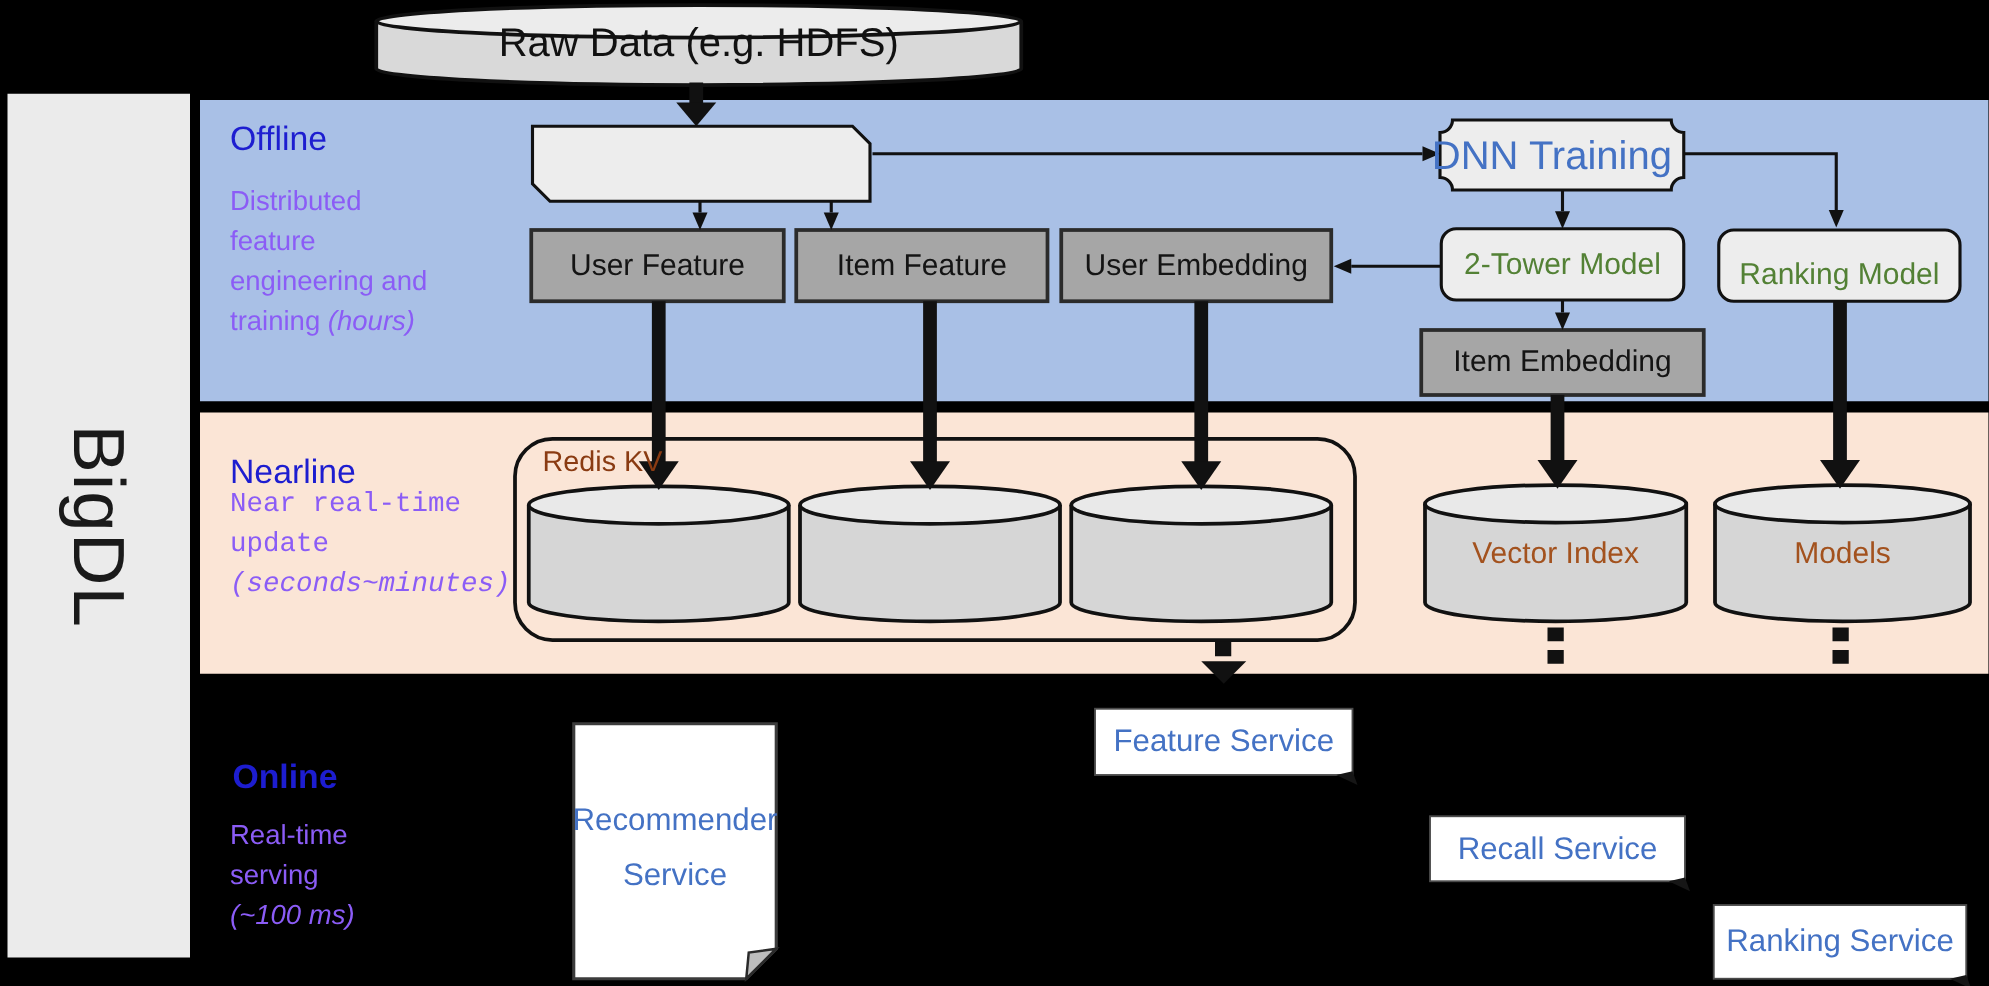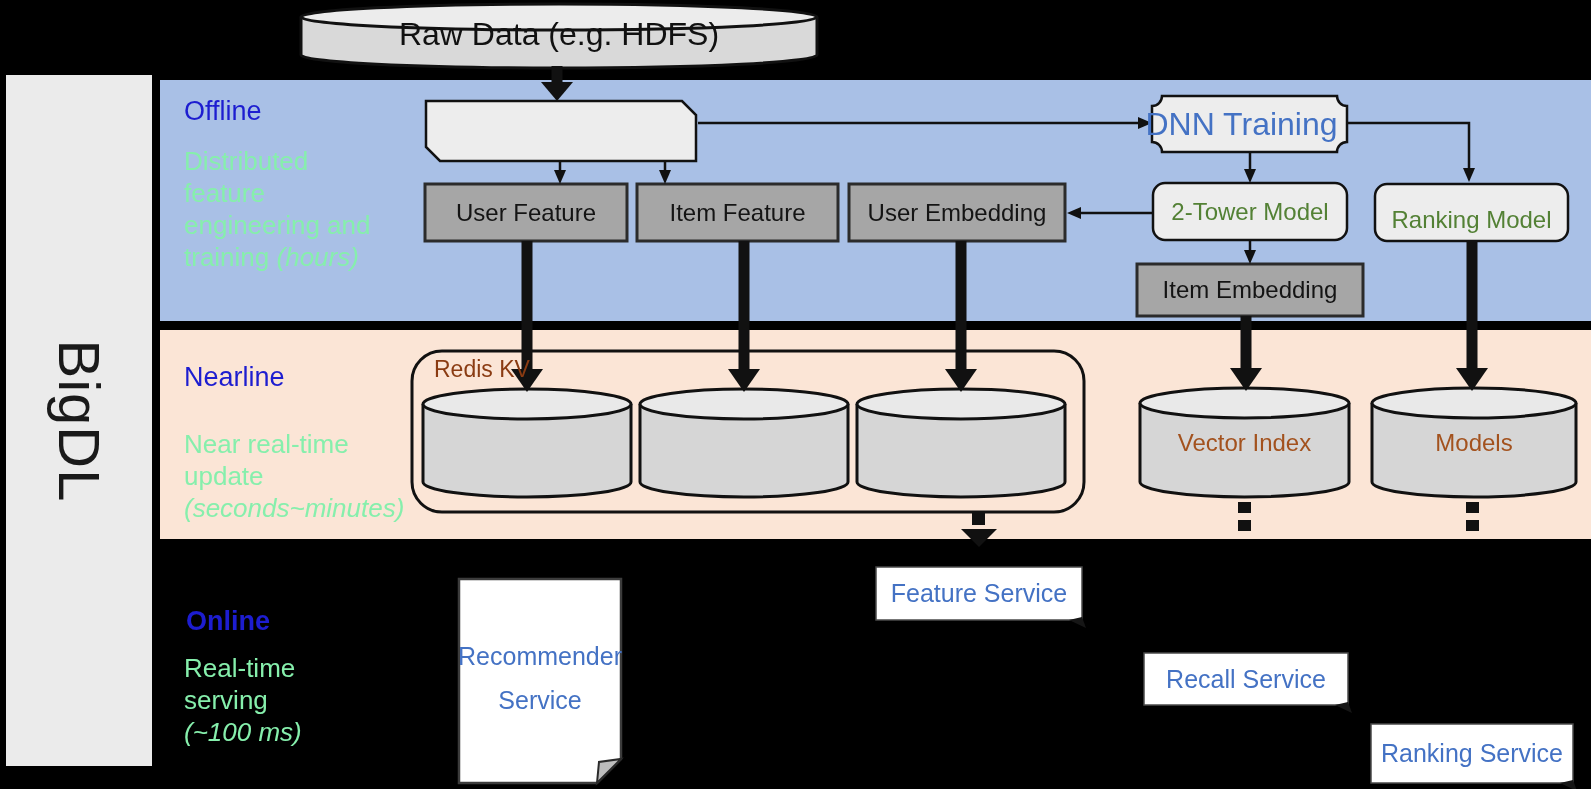--- a/index.html
+++ b/index.html
@@ -23,21 +23,21 @@
   }
   .node-blue{color:#4472c4;font-size:25px;}
   .node-green{color:#538135;font-size:24px;}
   .node-dark{color:#141414;font-size:24px;}
   .node-brown{color:#a3521e;font-size:24px;}
   .redis-lbl{position:absolute;z-index:3;color:#8a3b12;font-size:23px;}
   .raw-lbl{color:#111;font-size:32px;}
   .doc-lbl{white-space:normal;line-height:44px;}
   .sec-head{position:absolute;z-index:3;color:#1d1dd0;font-size:27px;}
   .sec-head.bold{font-weight:bold;}
-  .sec-desc{position:absolute;z-index:3;color:#86efac;font-size:26px;line-height:32px;}
+  .sec-desc{position:absolute;z-index:3;color:#8b5cf6;font-size:22px;line-height:32px;}
   .sec-desc .ital{font-style:italic;}
 </style>
 </head>
 <body>
 
 <div class="stage">
 
   <div class="sidebar">
     <div class="brand">BigDL</div>
   </div>
@@ -175,21 +175,21 @@
   <div class="sec-head" style="left:184px;top:96px;">Offline</div>
   <div class="sec-desc" style="left:184px;top:145px;">
     <div>Distributed</div>
     <div>feature</div>
     <div>engineering and</div>
     <div><span>training</span>
          <span class="ital">(hours)</span></div>
   </div>
 
   <div class="sec-head" style="left:184px;top:362px;">Nearline</div>
-  <div class="sec-desc" style="left:184px;top:428px;">
+  <div class="sec-desc" style="left:184px;top:388px;font-family:Liberation Mono, monospace;">
     <div>Near real-time</div>
     <div>update</div>
     <div class="ital">(seconds~minutes)</div>
   </div>
 
   <div class="sec-head bold" style="left:186px;top:606px;">Online</div>
   <div class="sec-desc" style="left:184px;top:652px;">
     <div>Real-time</div>
     <div>serving</div>
     <div class="ital">(~100 ms)</div>

